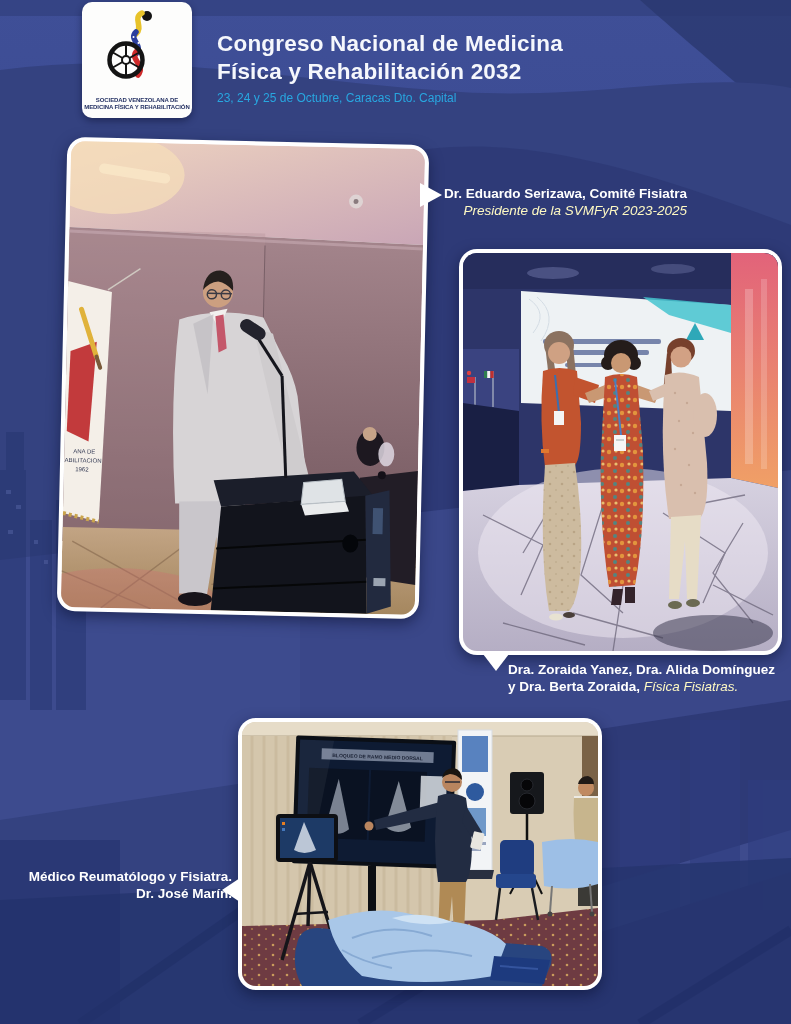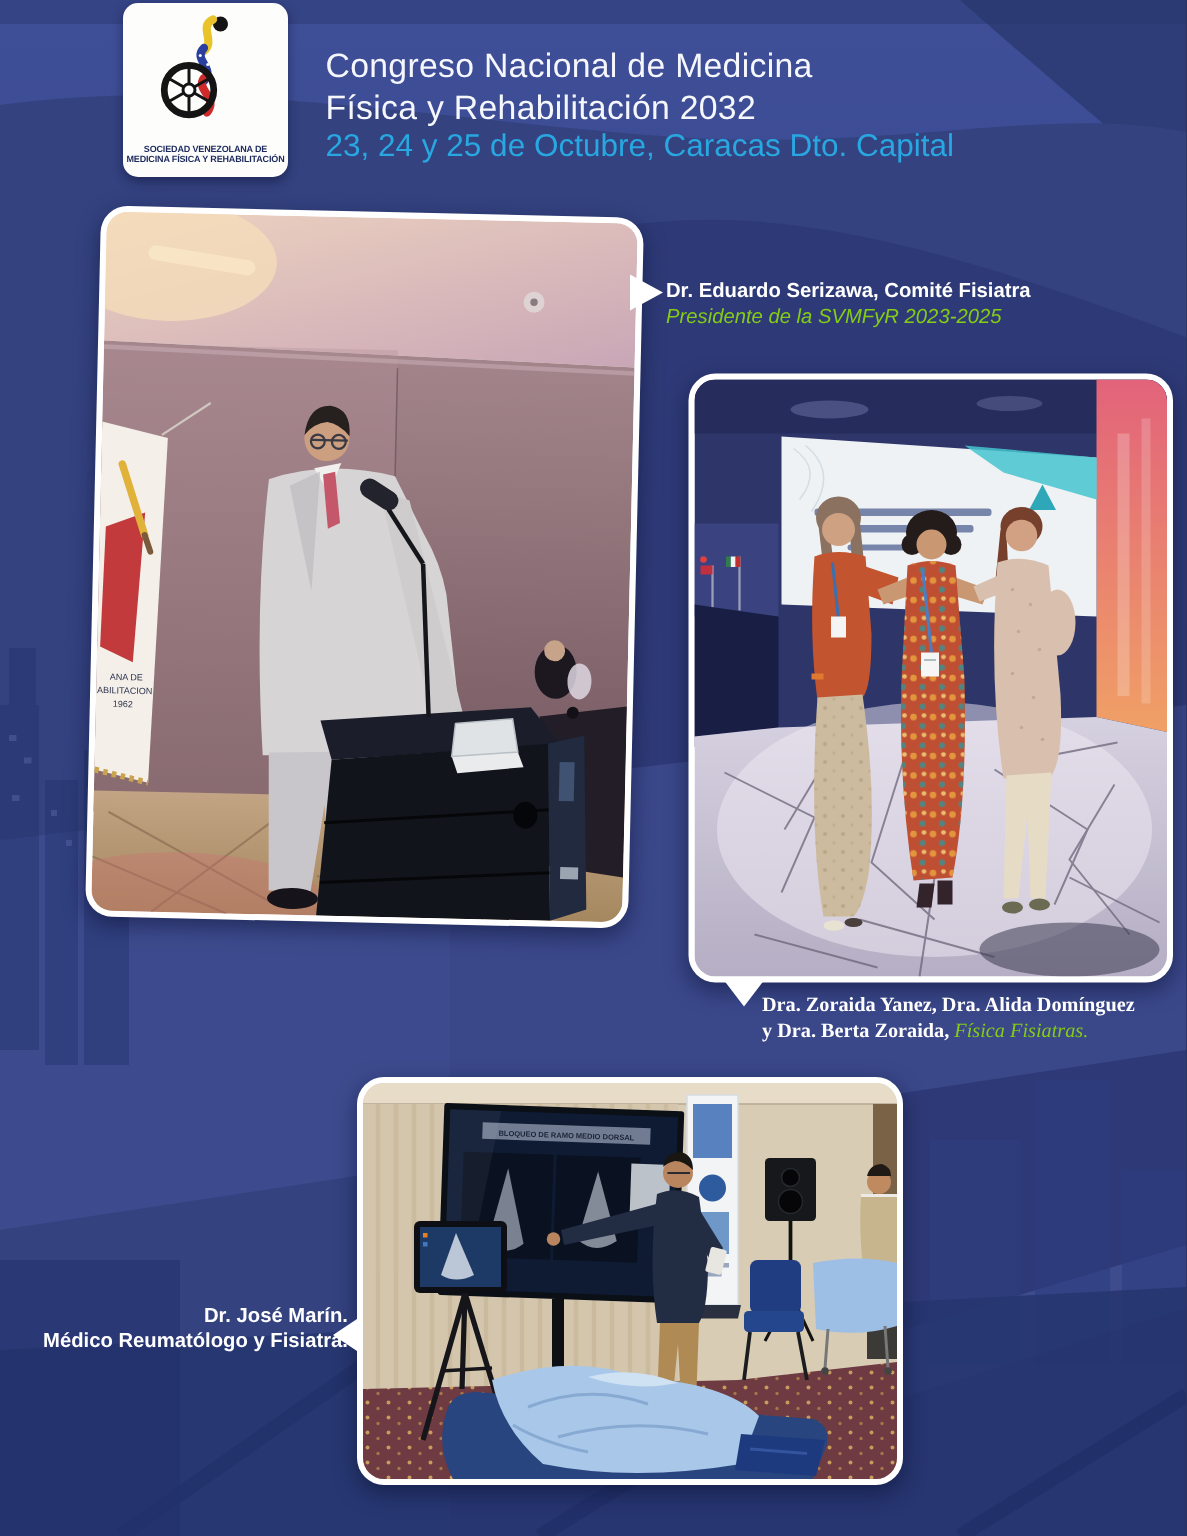--- a/index.html
+++ b/index.html
@@ -14,26 +14,26 @@
     background:#fdfdfc;border-radius:10px;
     box-shadow:0 3px 7px rgba(8,14,44,.45);
   }
   .logo-card svg{display:block;margin:5px auto 0;}
   .logo-org{
     position:absolute;left:0;right:0;bottom:7px;text-align:center;
     font-size:6px;font-weight:bold;color:#1d2a5e;line-height:7px;
     letter-spacing:-0.1px;white-space:nowrap;
   }
   .title{
-    position:absolute;left:217px;top:30px;color:#f5f7fc;font-weight:normal;
+    position:absolute;left:217px;top:30px;color:#f5f7fc;font-weight:bold;
     font-size:22.5px;line-height:27.5px;letter-spacing:.2px;
   }
   .subtitle{
     position:absolute;left:217px;top:87px;color:#28a7e0;
-    font-size:21px;line-height:22px;
+    font-size:12px;line-height:22px;
   }
   
   .photo{
     position:absolute;background:#fff;border-radius:18px;padding:4px;
     box-shadow:0 5px 14px rgba(8,14,44,.5);
   }
   .photo svg{display:block;border-radius:14px;}
   .photo-speaker{left:62px;top:141px;width:354px;height:466px;transform:rotate(1.3deg);}
   .photo-doctors{left:459px;top:249px;width:315px;height:398px;}
   .photo-demo{left:238px;top:718px;width:356px;height:264px;}
@@ -41,23 +41,23 @@
   .tri{position:absolute;width:0;height:0;}
   .tri-right{left:420px;top:183px;border-top:12px solid transparent;
     border-bottom:12px solid transparent;border-left:22px solid #fff;}
   .tri-down{left:483px;top:654px;border-left:13px solid transparent;
     border-right:13px solid transparent;border-top:17px solid #fff;}
   .tri-left{left:222px;top:878px;border-top:12px solid transparent;
     border-bottom:12px solid transparent;border-right:18px solid #fff;}
   
   .caption{position:absolute;color:#fff;font-size:13.5px;line-height:16.5px;}
   .caption .b{font-weight:bold;}
-  .caption .i{font-style:italic;font-weight:normal;color:#84cc16;}
+  .caption .i{font-style:italic;font-weight:normal;color:#fef9c3;text-align:right;}
   .cap-speaker{left:444px;top:186px;}
-  .cap-doctors{left:508px;top:662px;font-family:Liberation Serif, serif;}
+  .cap-doctors{left:508px;top:662px;}
   .cap-demo{right:559px;top:869px;text-align:right;}
 </style>
 </head>
 <body>
 
 <div class="page">
 
   <svg class="bg" width="791" height="1024" viewBox="0 0 791 1024" aria-hidden="true">
     <defs>
       <linearGradient id="bgv" x1="0" y1="0" x2="0" y2="1">
@@ -473,17 +473,17 @@
 
   <div class="caption cap-doctors">
     <div class="b">Dra. Zoraida Yanez, Dra. Alida Domínguez</div>
     <div>
       <span class="b">y Dra. Berta Zoraida,</span>
       <span class="i">Física Fisiatras.</span>
     </div>
   </div>
 
   <div class="caption cap-demo">
+    <div class="b">Médico Reumatólogo y Fisiatra.</div>
     <div class="b">Dr. José Marín.</div>
-    <div class="b">Médico Reumatólogo y Fisiatra.</div>
   </div>
 
 </div>
 
 </body></html>

